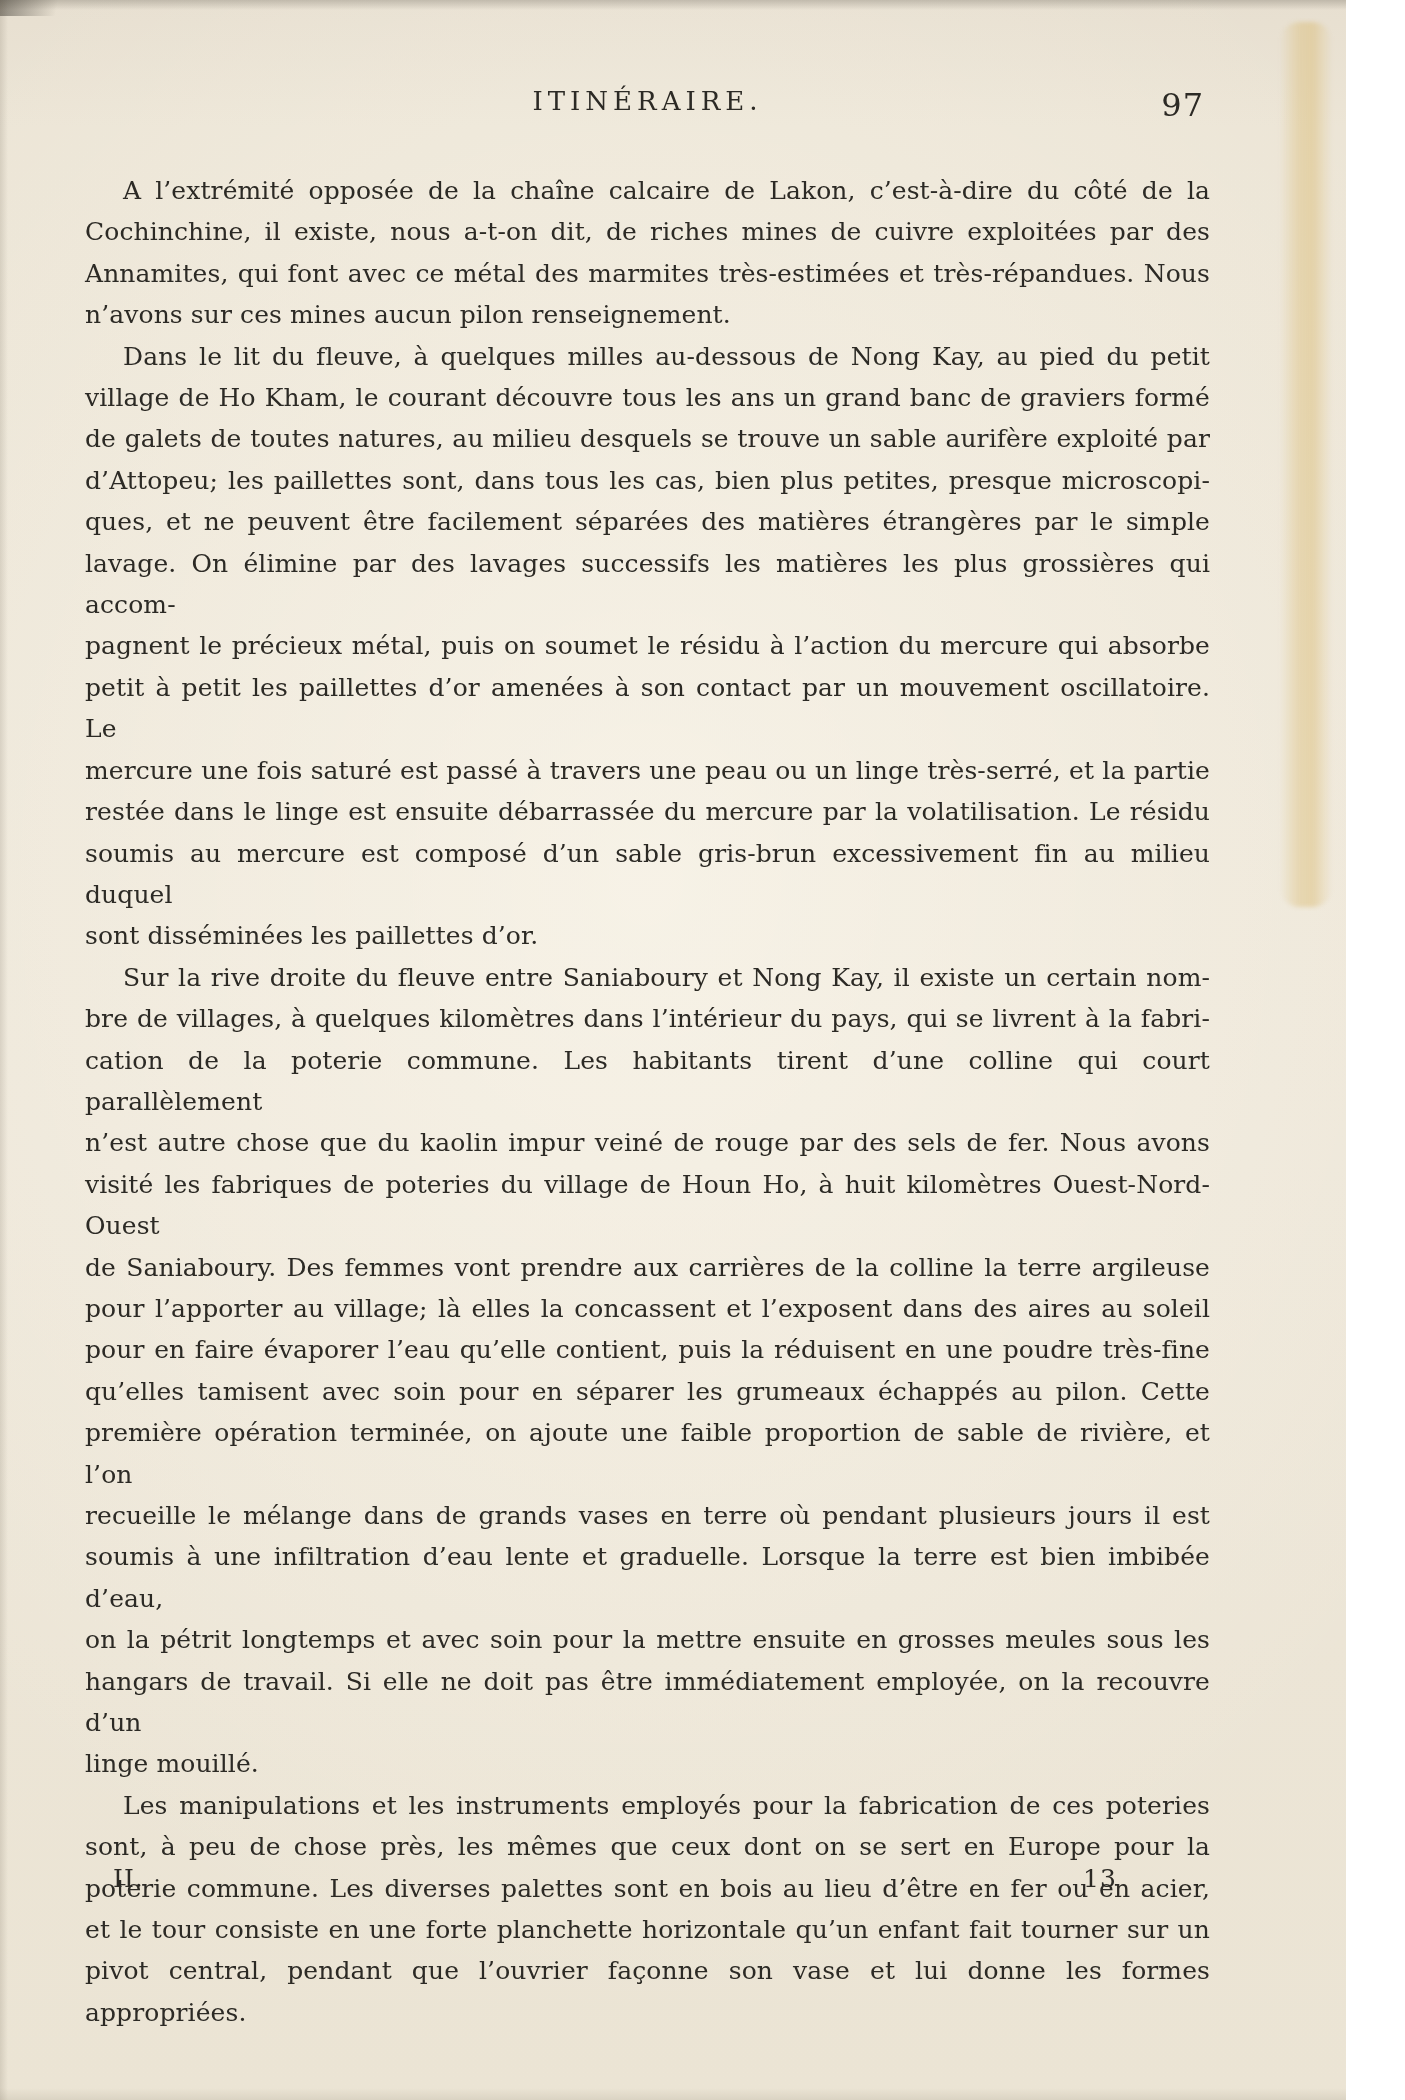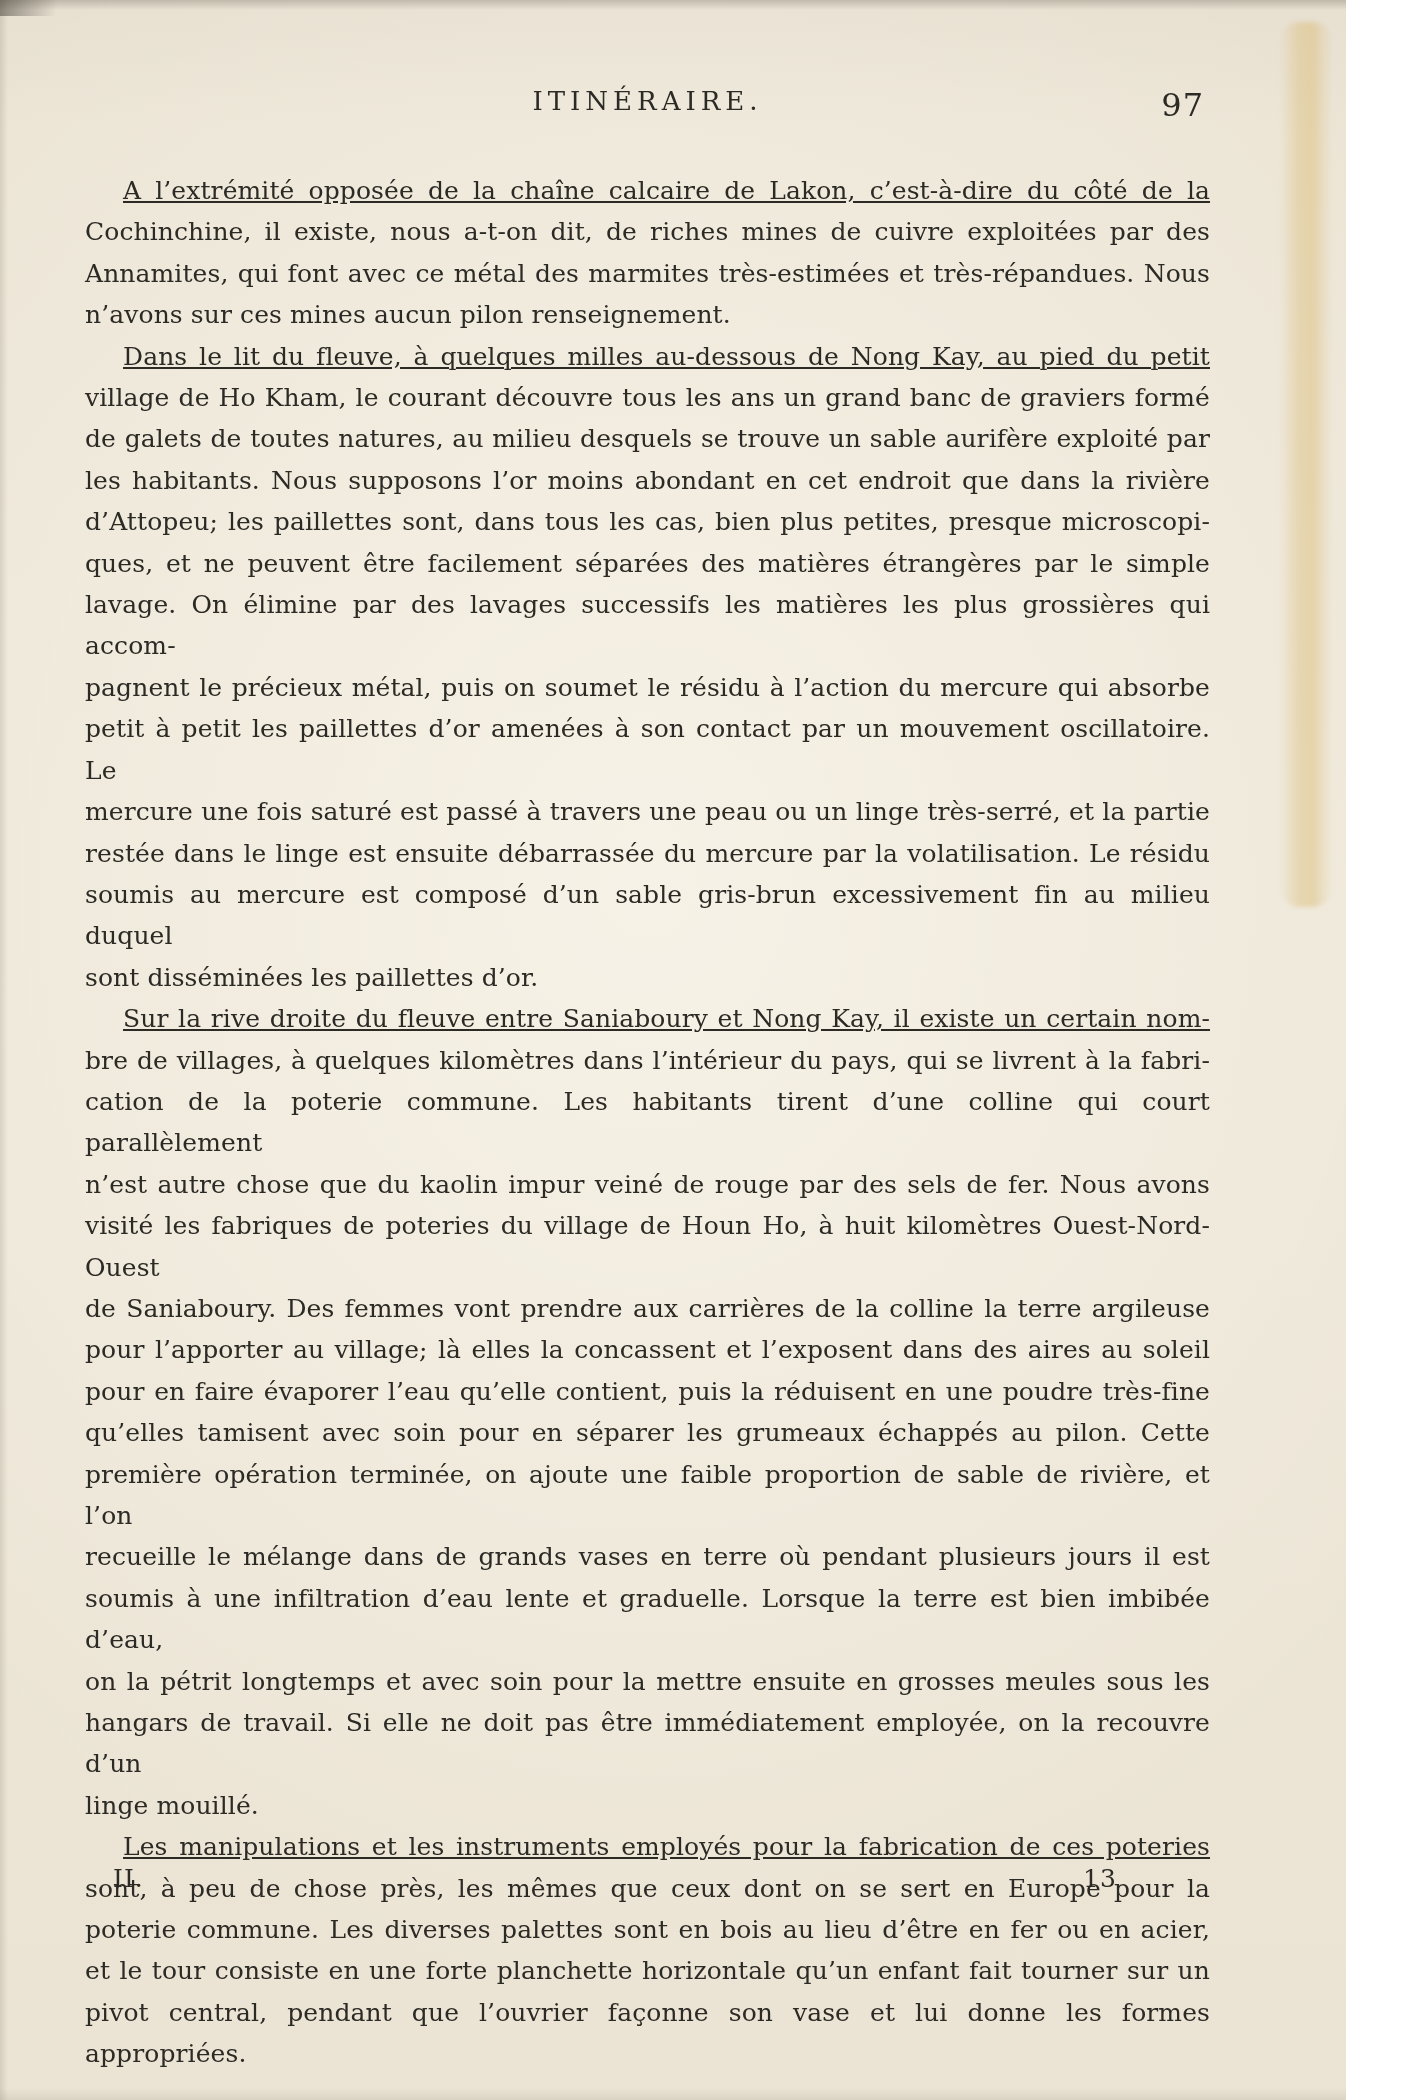--- a/index.html
+++ b/index.html
@@ -58,21 +58,21 @@
   .body-text {
     position: absolute; left: 85px; top: 170px; width: 1125px;
     font-size: 25px; line-height: 41.4px; letter-spacing: 0.1px;
   }
   .para { margin: 0; }
   .line {
     text-align: justify;
     text-align-last: justify;
     white-space: normal;
   }
-  .line.first { text-indent: 38px; text-decoration: underline; }
+  .line.first { text-indent: 38px; }
   .line.last  { text-align-last: left; }
 
   
   .footer {
     position: absolute; left: 85px; top: 1864px; width: 1125px; height: 34px;
     font-size: 25px;
   }
   .footer-volume { position: absolute; left: 28px; top: 0; letter-spacing: 1px; }
   .footer-signature { position: absolute; left: 998px; top: 0; letter-spacing: 1px; }
 </style>
@@ -96,21 +96,20 @@
       <div class="para">
         <div class="line first">A l’extrémité opposée de la chaîne calcaire de Lakon, c’est-à-dire du côté de la</div>
         <div class="line">Cochinchine, il existe, nous a-t-on dit, de riches mines de cuivre exploitées par des</div>
         <div class="line">Annamites, qui font avec ce métal des marmites très-estimées et très-répandues. Nous</div>
         <div class="line last">n’avons sur ces mines aucun pilon renseignement.</div>
       </div>
       <div class="para">
         <div class="line first">Dans le lit du fleuve, à quelques milles au-dessous de Nong Kay, au pied du petit</div>
         <div class="line">village de Ho Kham, le courant découvre tous les ans un grand banc de graviers formé</div>
         <div class="line">de galets de toutes natures, au milieu desquels se trouve un sable aurifère exploité par</div>
-        <div class="line">les habitants. Nous supposons l’or moins abondant en cet endroit que dans la rivière</div>
         <div class="line">d’Attopeu; les paillettes sont, dans tous les cas, bien plus petites, presque microscopi-</div>
         <div class="line">ques, et ne peuvent être facilement séparées des matières étrangères par le simple</div>
         <div class="line">lavage. On élimine par des lavages successifs les matières les plus grossières qui accom-</div>
         <div class="line">pagnent le précieux métal, puis on soumet le résidu à l’action du mercure qui absorbe</div>
         <div class="line">petit à petit les paillettes d’or amenées à son contact par un mouvement oscillatoire. Le</div>
         <div class="line">mercure une fois saturé est passé à travers une peau ou un linge très-serré, et la partie</div>
         <div class="line">restée dans le linge est ensuite débarrassée du mercure par la volatilisation. Le résidu</div>
         <div class="line">soumis au mercure est composé d’un sable gris-brun excessivement fin au milieu duquel</div>
         <div class="line last">sont disséminées les paillettes d’or.</div>
       </div>

